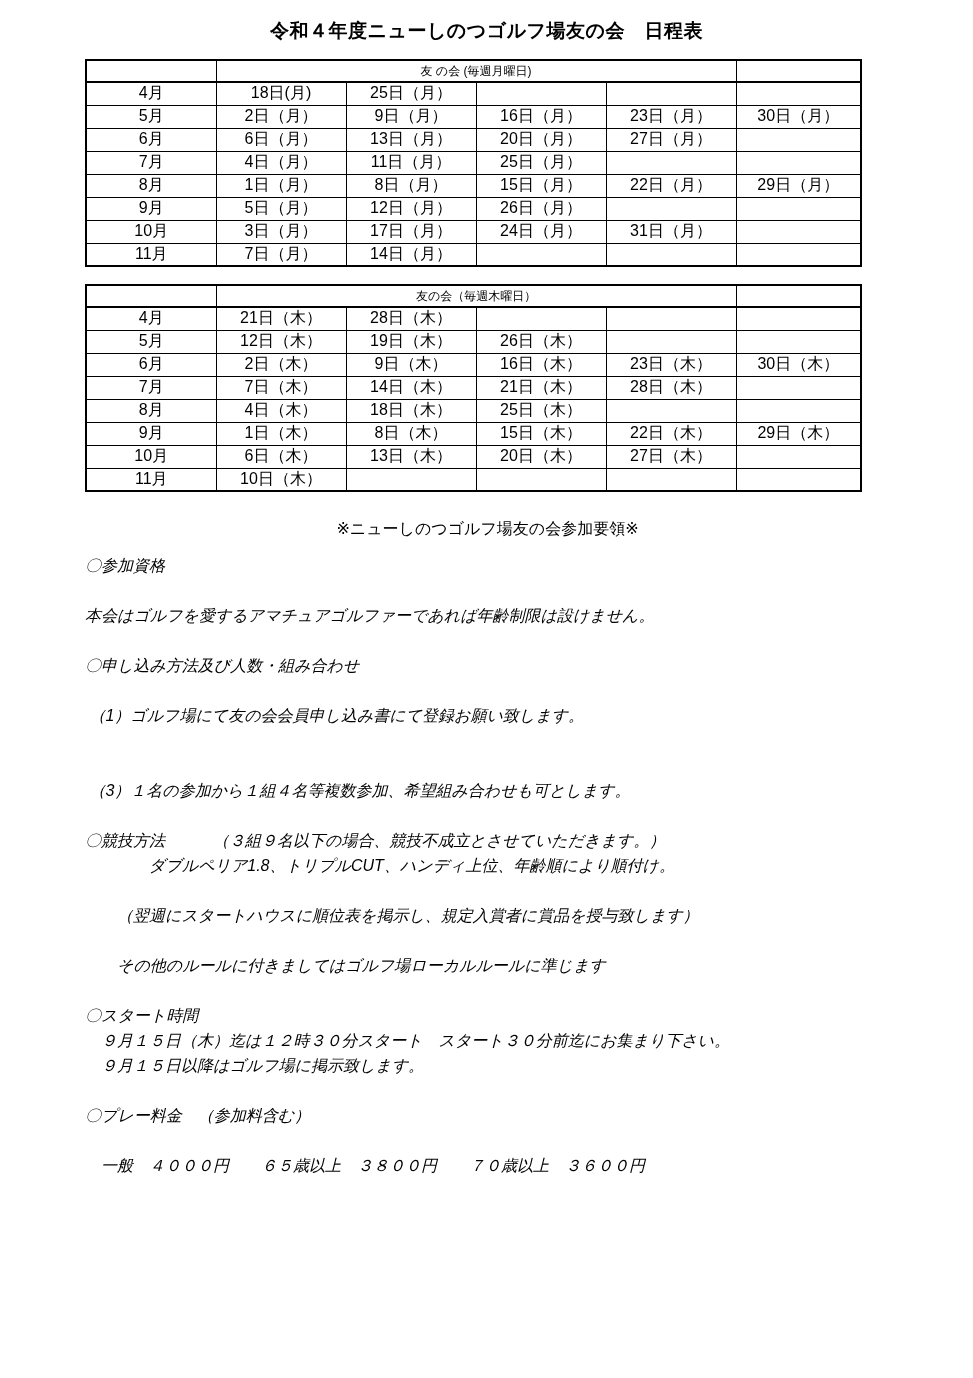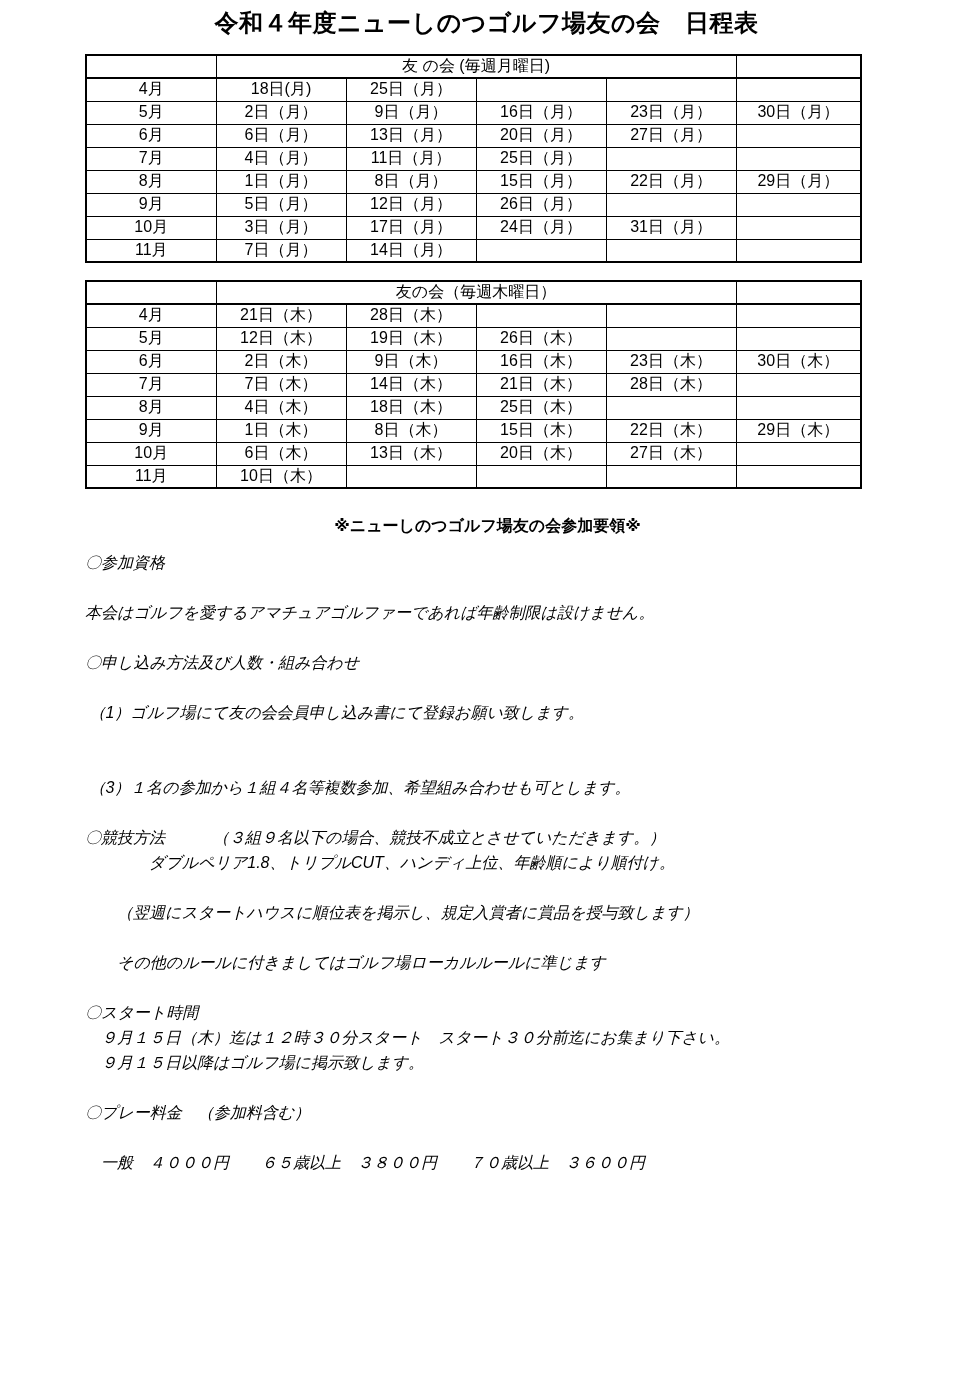--- a/index.html
+++ b/index.html
@@ -7,23 +7,23 @@
   .page {
     width: 973px;
     height: 1378px;
     margin: 0 auto;
     background: #ffffff;
     color: #000000;
     font-family: "Liberation Sans", "DejaVu Sans", sans-serif;
     overflow: hidden;
   }
   .doc-title {
-    padding-top: 7px;
+    padding-top: 18px;
     text-align: center;
-    font-size: 24px;
+    font-size: 19px;
     font-weight: bold;
     letter-spacing: 0.5px;
     white-space: pre;
   }
   table.sched {
     border-collapse: collapse;
     table-layout: fixed;
     margin-left: 85px;
     width: 775px;
     border: 2px solid #000000;
@@ -36,31 +36,31 @@
     height: 23px;
     padding: 0;
     text-align: center;
     vertical-align: middle;
     white-space: pre;
     overflow: hidden;
   }
   table.sched tr.head td {
     border-bottom: 2px solid #000000;
     height: 22px;
-    font-size: 16px;
+    font-size: 12px;
   }
   .notice {
     margin-left: 85px;
     margin-top: 24px;
     width: 805px;
     font-size: 16px;
   }
   .nheading {
     text-align: center;
-    font-weight: bold;
+    font-weight: normal;
     line-height: 25px;
     min-height: 25px;
     white-space: pre;
     margin-bottom: 12px;
   }
   .nline {
     line-height: 25px;
     min-height: 25px;
     white-space: pre;
     font-style: italic;

